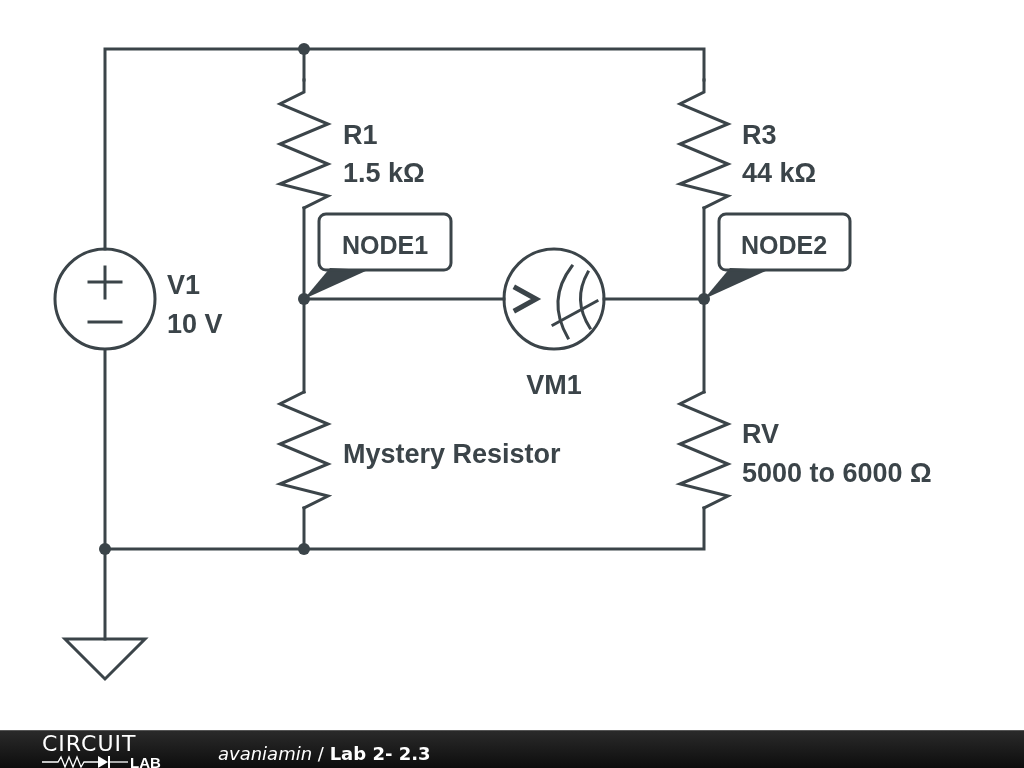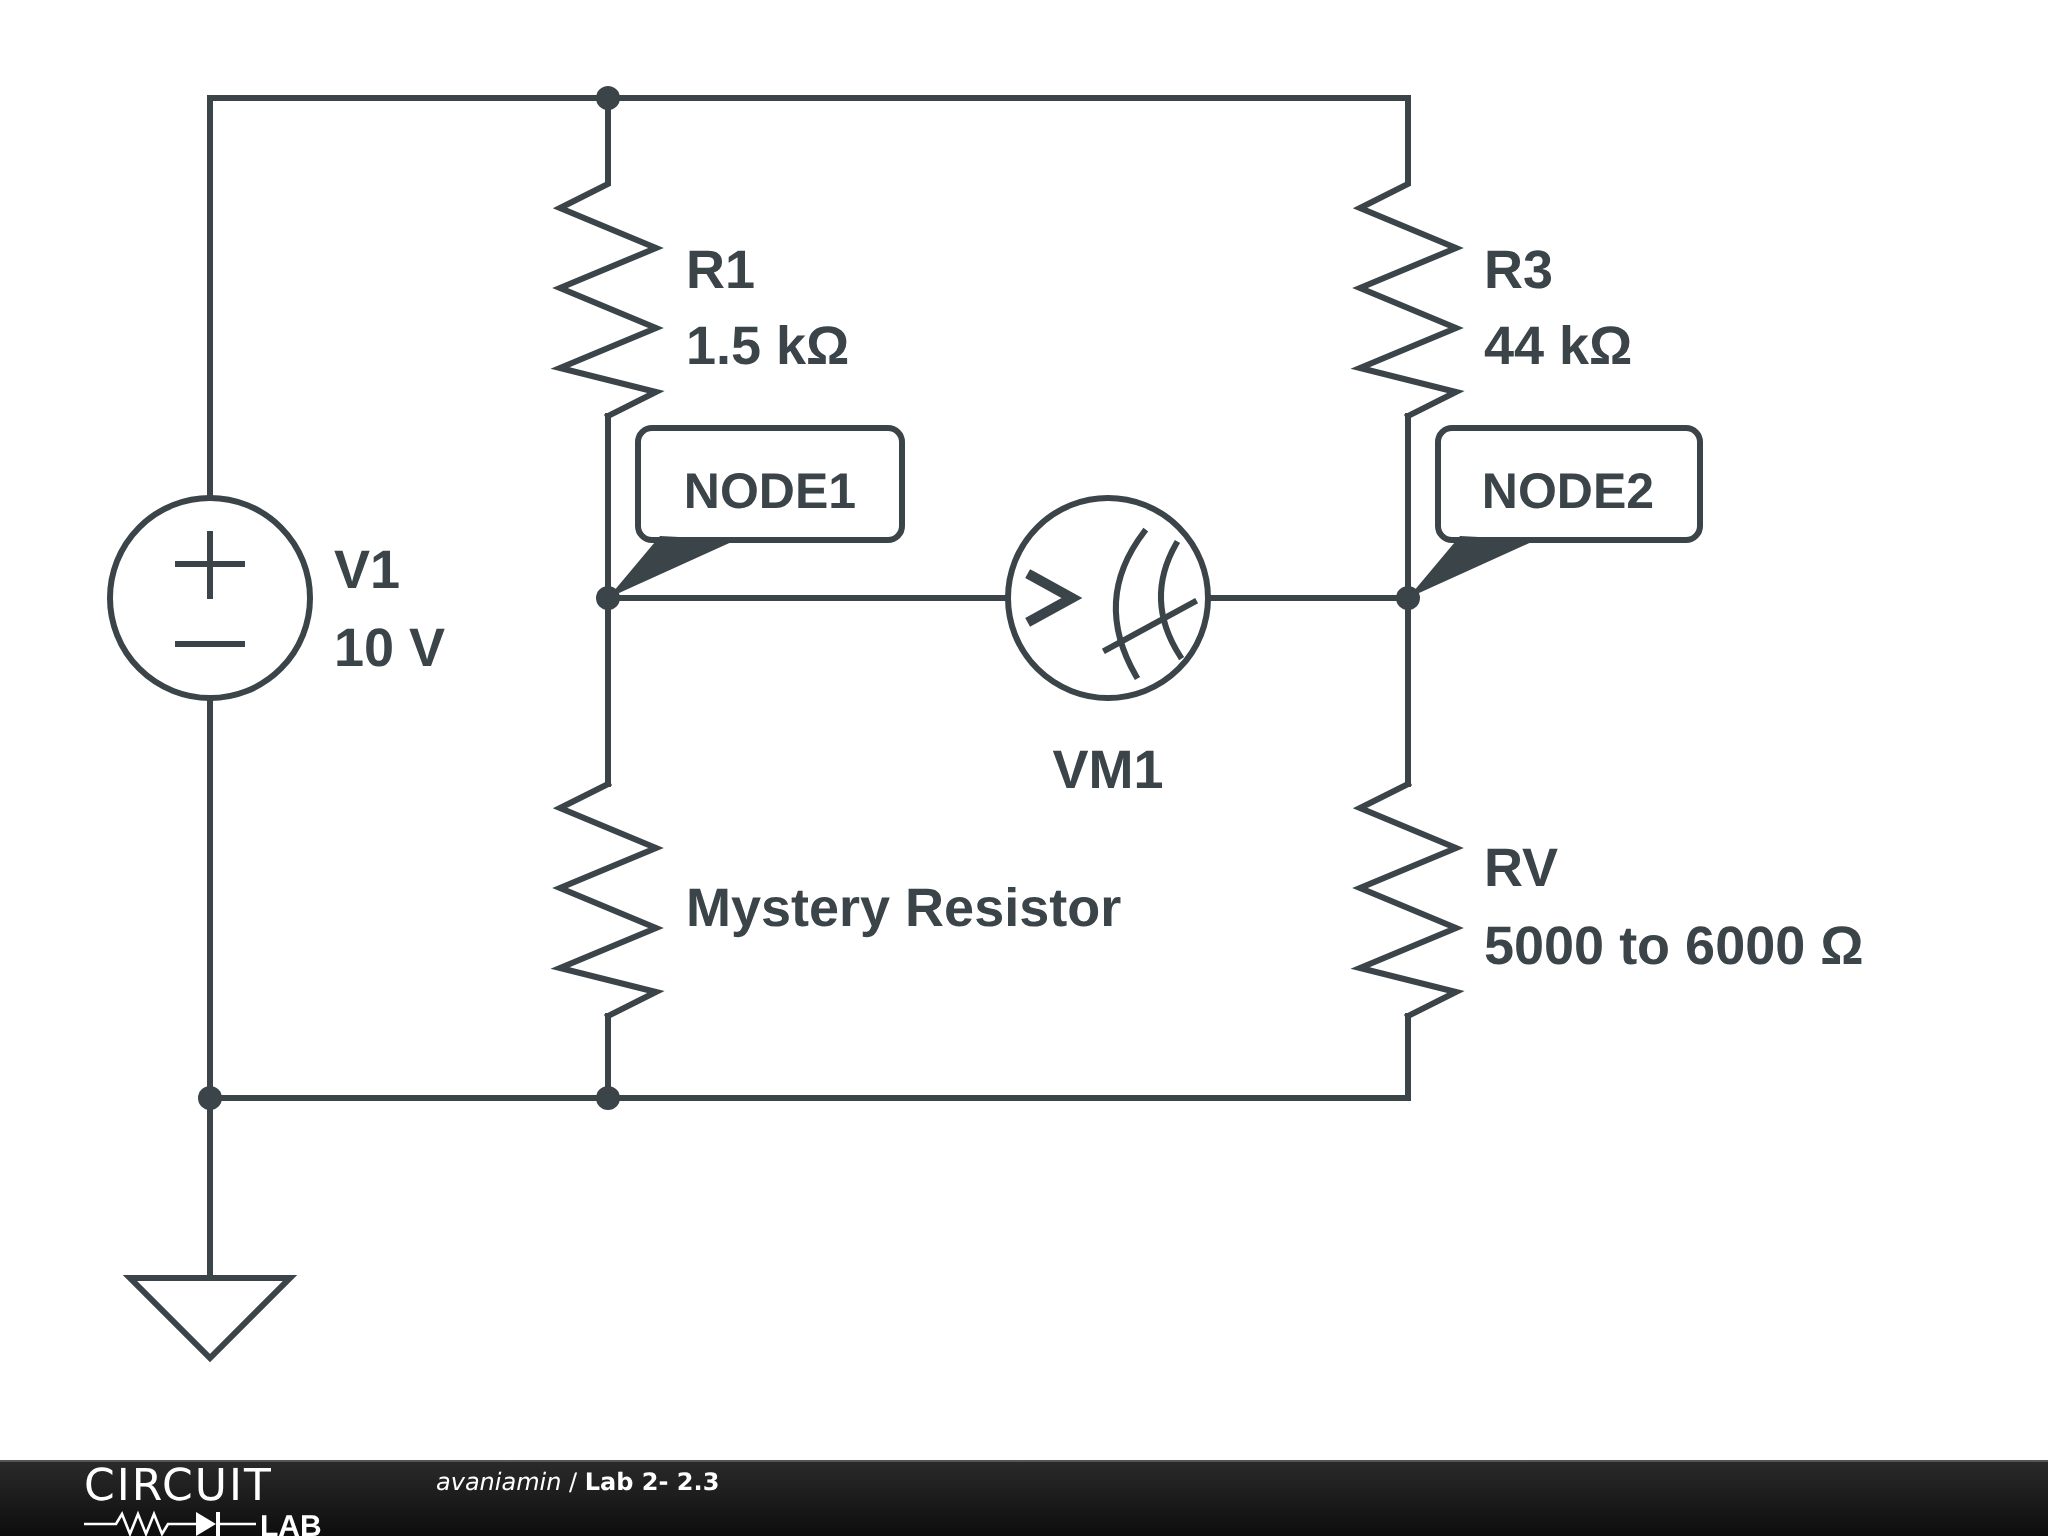--- a/index.html
+++ b/index.html
@@ -6,21 +6,21 @@
     body { width: 1024px; height: 768px; position: relative; overflow: hidden; font-family: "Liberation Sans", sans-serif; }
     #schematic { position: absolute; left: 0; top: 0; width: 1024px; height: 730px; }
     .wire { stroke: #3b4449; stroke-width: 3; fill: none; stroke-linecap: square; stroke-linejoin: miter; }
     .dot { fill: #3b4449; }
     .lbl { font-family: "Liberation Sans", sans-serif; font-weight: bold; font-size: 27px; fill: #3b4449; }
     .tag { font-family: "Liberation Sans", sans-serif; font-weight: bold; font-size: 25px; fill: #3b4449; }
     #footer { position: absolute; left: 0; top: 730px; width: 1024px; height: 38px; background: linear-gradient(#2a2a2a, #0c0c0c); border-top: 1px solid #555; }
     .logo { position: absolute; left: 42px; top: 2px; width: 136px; height: 36px; }
     .logo-top { position: absolute; left: 0; top: 0; font-family: "DejaVu Sans", sans-serif; font-size: 22px; letter-spacing: 1px; color: #ffffff; font-weight: normal; line-height: 22px; }
     .logo-bottom { position: absolute; left: 0; top: 21px; width: 136px; height: 14px; }
-    .meta { position: absolute; left: 218px; top: 2px; color: #ffffff; font-family: "DejaVu Sans", sans-serif; font-size: 12px; line-height: 17px; }
+    .meta { position: absolute; left: 218px; top: 14px; color: #ffffff; font-family: "DejaVu Sans", sans-serif; font-size: 18px; line-height: 17px; }
     .meta .user { font-style: italic; }
     .meta .title { font-weight: bold; }
   </style>
 </head>
 <body>
 
 <svg id="schematic" viewBox="0 0 1024 730" xmlns="http://www.w3.org/2000/svg">
 
   <g>
     <polyline class="wire" points="105,249 105,49 704,49 704,80"></polyline>

